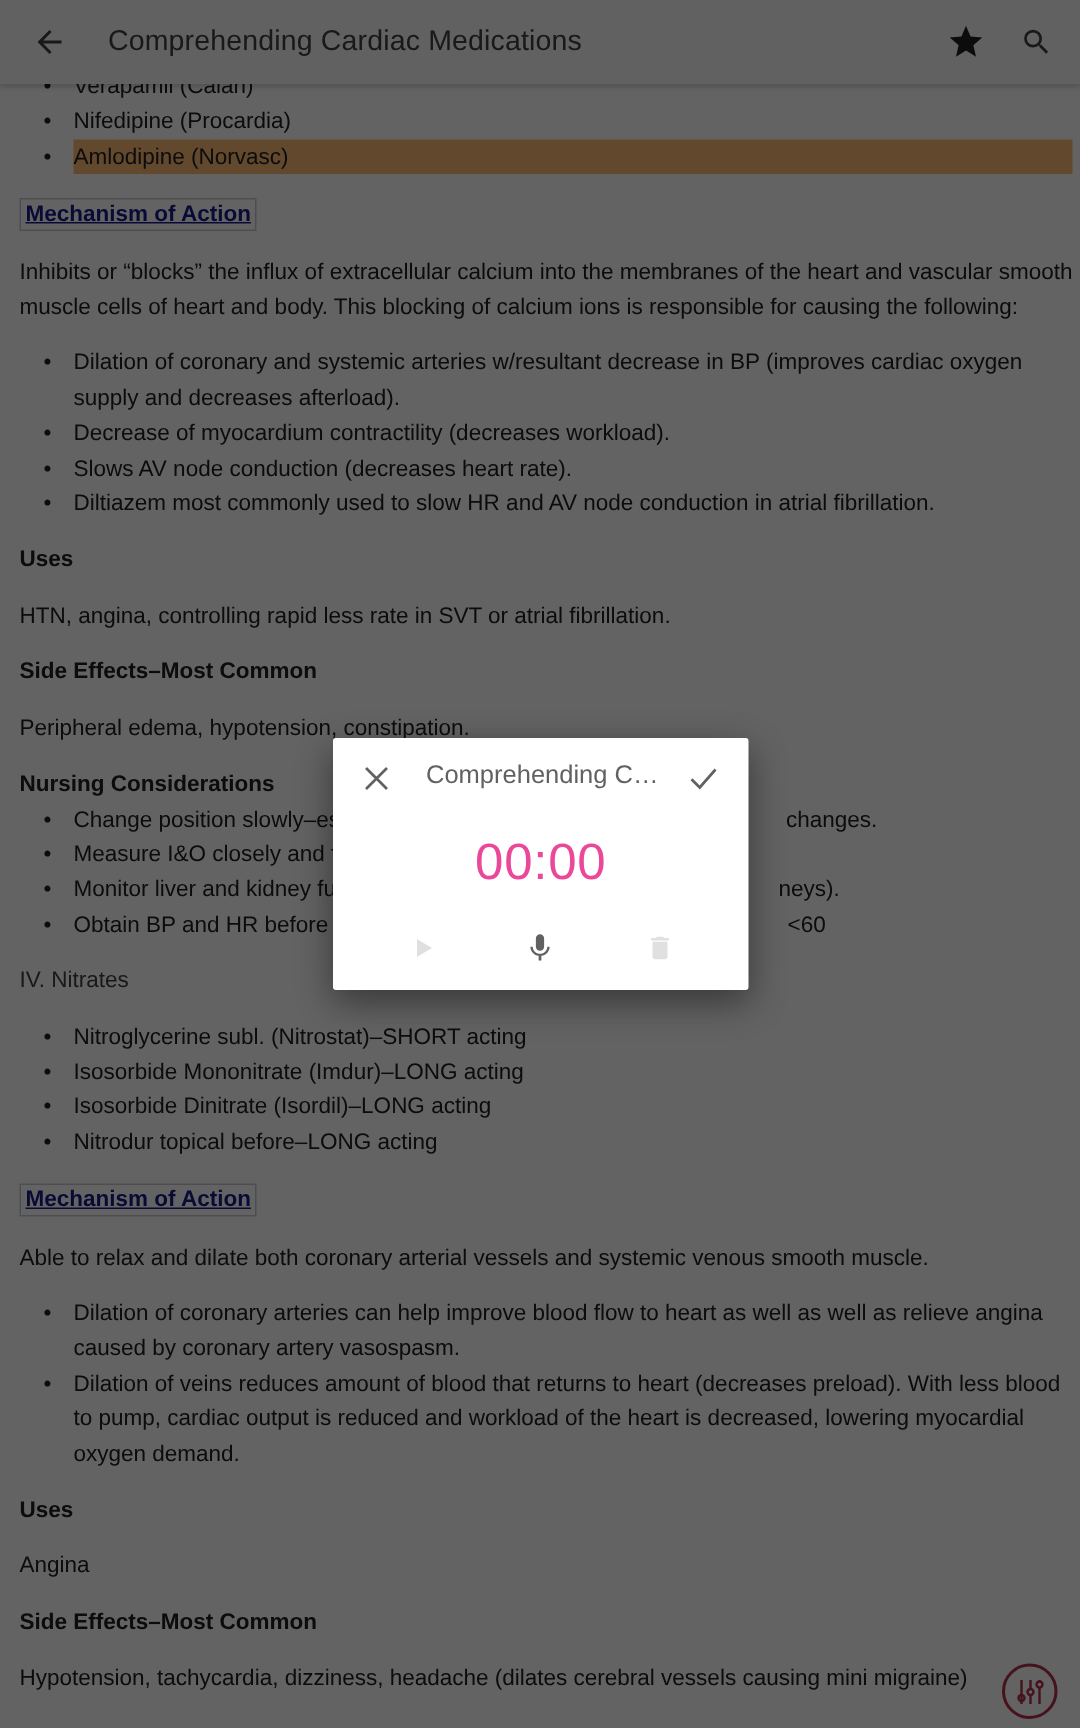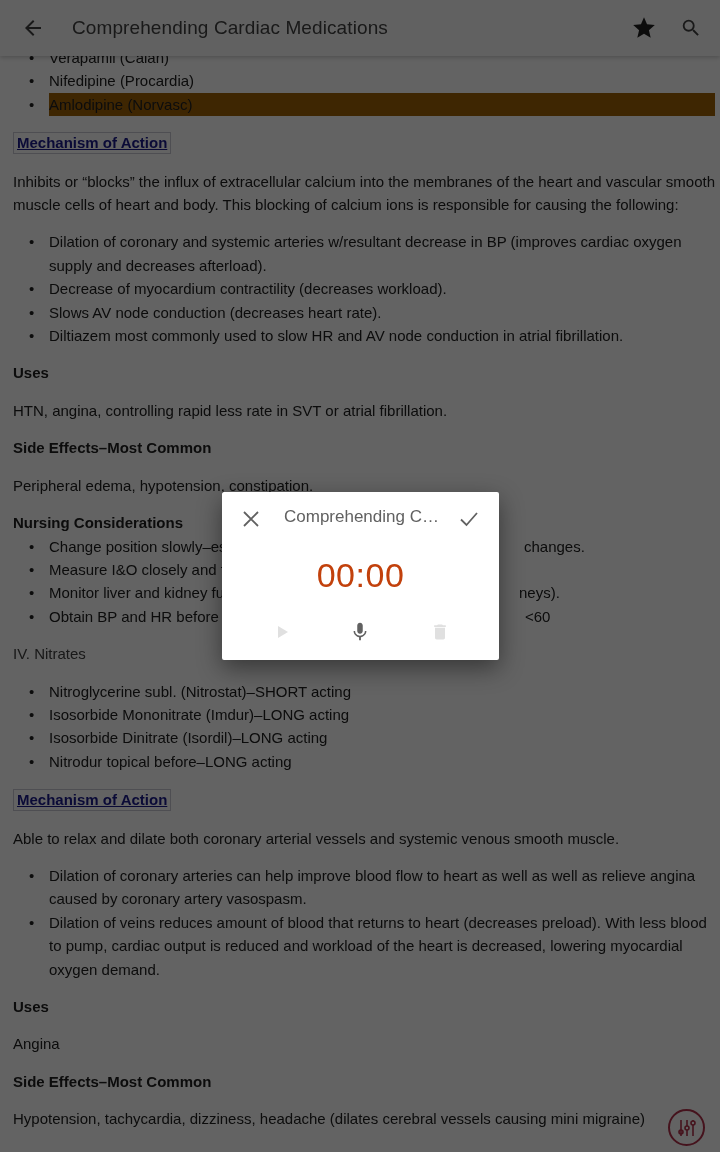--- a/index.html
+++ b/index.html
@@ -10,34 +10,34 @@
   .appbar .back { width: 40px; height: 40px; margin-left: 13px; display: flex; align-items: center; justify-content: center; }
   .appbar .title { margin-left: 19px; font-size: 19px; color: #424242; flex: 1; letter-spacing: 0.1px; }
   .appbar .act { width: 40px; height: 40px; display: flex; align-items: center; justify-content: center; }
   .appbar .star { margin-right: 7px; }
   .appbar .search { margin-right: 9px; }
 
   .content { position: absolute; top: 0; left: 4px; width: 720px; padding: 0 9px; font-size: 15px; line-height: 23.4px; }
   .content ul { list-style: none; padding-left: 36px; }
   .content li { position: relative; }
   .content li::before { content: "•"; position: absolute; left: -20px; top: 0; color: #212121; }
-  .hl { background: #a16207; display: block; margin-right: 0; }
+  .hl { background: #fdba74; display: block; margin-right: 0; }
   .moa { display: inline-block; border: 1px solid #c9c9d4; padding: 0 3px; color: #1a0dab; font-weight: bold; text-decoration: underline; color: #1a1a8c; line-height: 20px; }
   .h { font-weight: bold; }
   .sec { font-weight: normal; color: #404040; }
 
   .overlay { position: absolute; top: 0; left: 0; width: 720px; height: 1152px; background: rgba(0,0,0,0.61); z-index: 10; }
 
   .fab { position: absolute; left: 668px; top: 1109px; width: 37px; height: 37px; border-radius: 50%; border: 2px solid #b3324b; z-index: 4; display: flex; align-items: center; justify-content: center; background: rgba(255,255,255,0.0); }
 
   .dialog { position: absolute; left: 222px; top: 492px; width: 277px; height: 168px; background: #ffffff; z-index: 20; box-shadow: 0 8px 24px rgba(0,0,0,0.45); border-radius: 2px; }
   .dialog .close { position: absolute; left: 16px; top: 14px; width: 26px; height: 26px; display: flex; align-items: center; justify-content: center; }
   .dialog .dtitle { position: absolute; left: 62px; top: 15px; width: 160px; font-size: 17px; color: #616161; white-space: nowrap; overflow: hidden; text-overflow: ellipsis; }
   .dialog .check { position: absolute; left: 234px; top: 14px; width: 26px; height: 26px; display: flex; align-items: center; justify-content: center; }
-  .dialog .timer { position: absolute; left: 0; top: 64px; width: 277px; text-align: center; font-size: 34px; color: #c2410c; letter-spacing: 0.5px; }
+  .dialog .timer { position: absolute; left: 0; top: 64px; width: 277px; text-align: center; font-size: 34px; color: #ec4899; letter-spacing: 0.5px; }
   .dialog .ctrl { position: absolute; top: 128px; width: 24px; height: 24px; display: flex; align-items: center; justify-content: center; }
   .dialog .play { left: 48px; }
   .dialog .mic { left: 126px; }
   .dialog .del { left: 206px; }
 </style>
 </head>
 <body>
 
 <div class="appbar">
   <div class="back">

